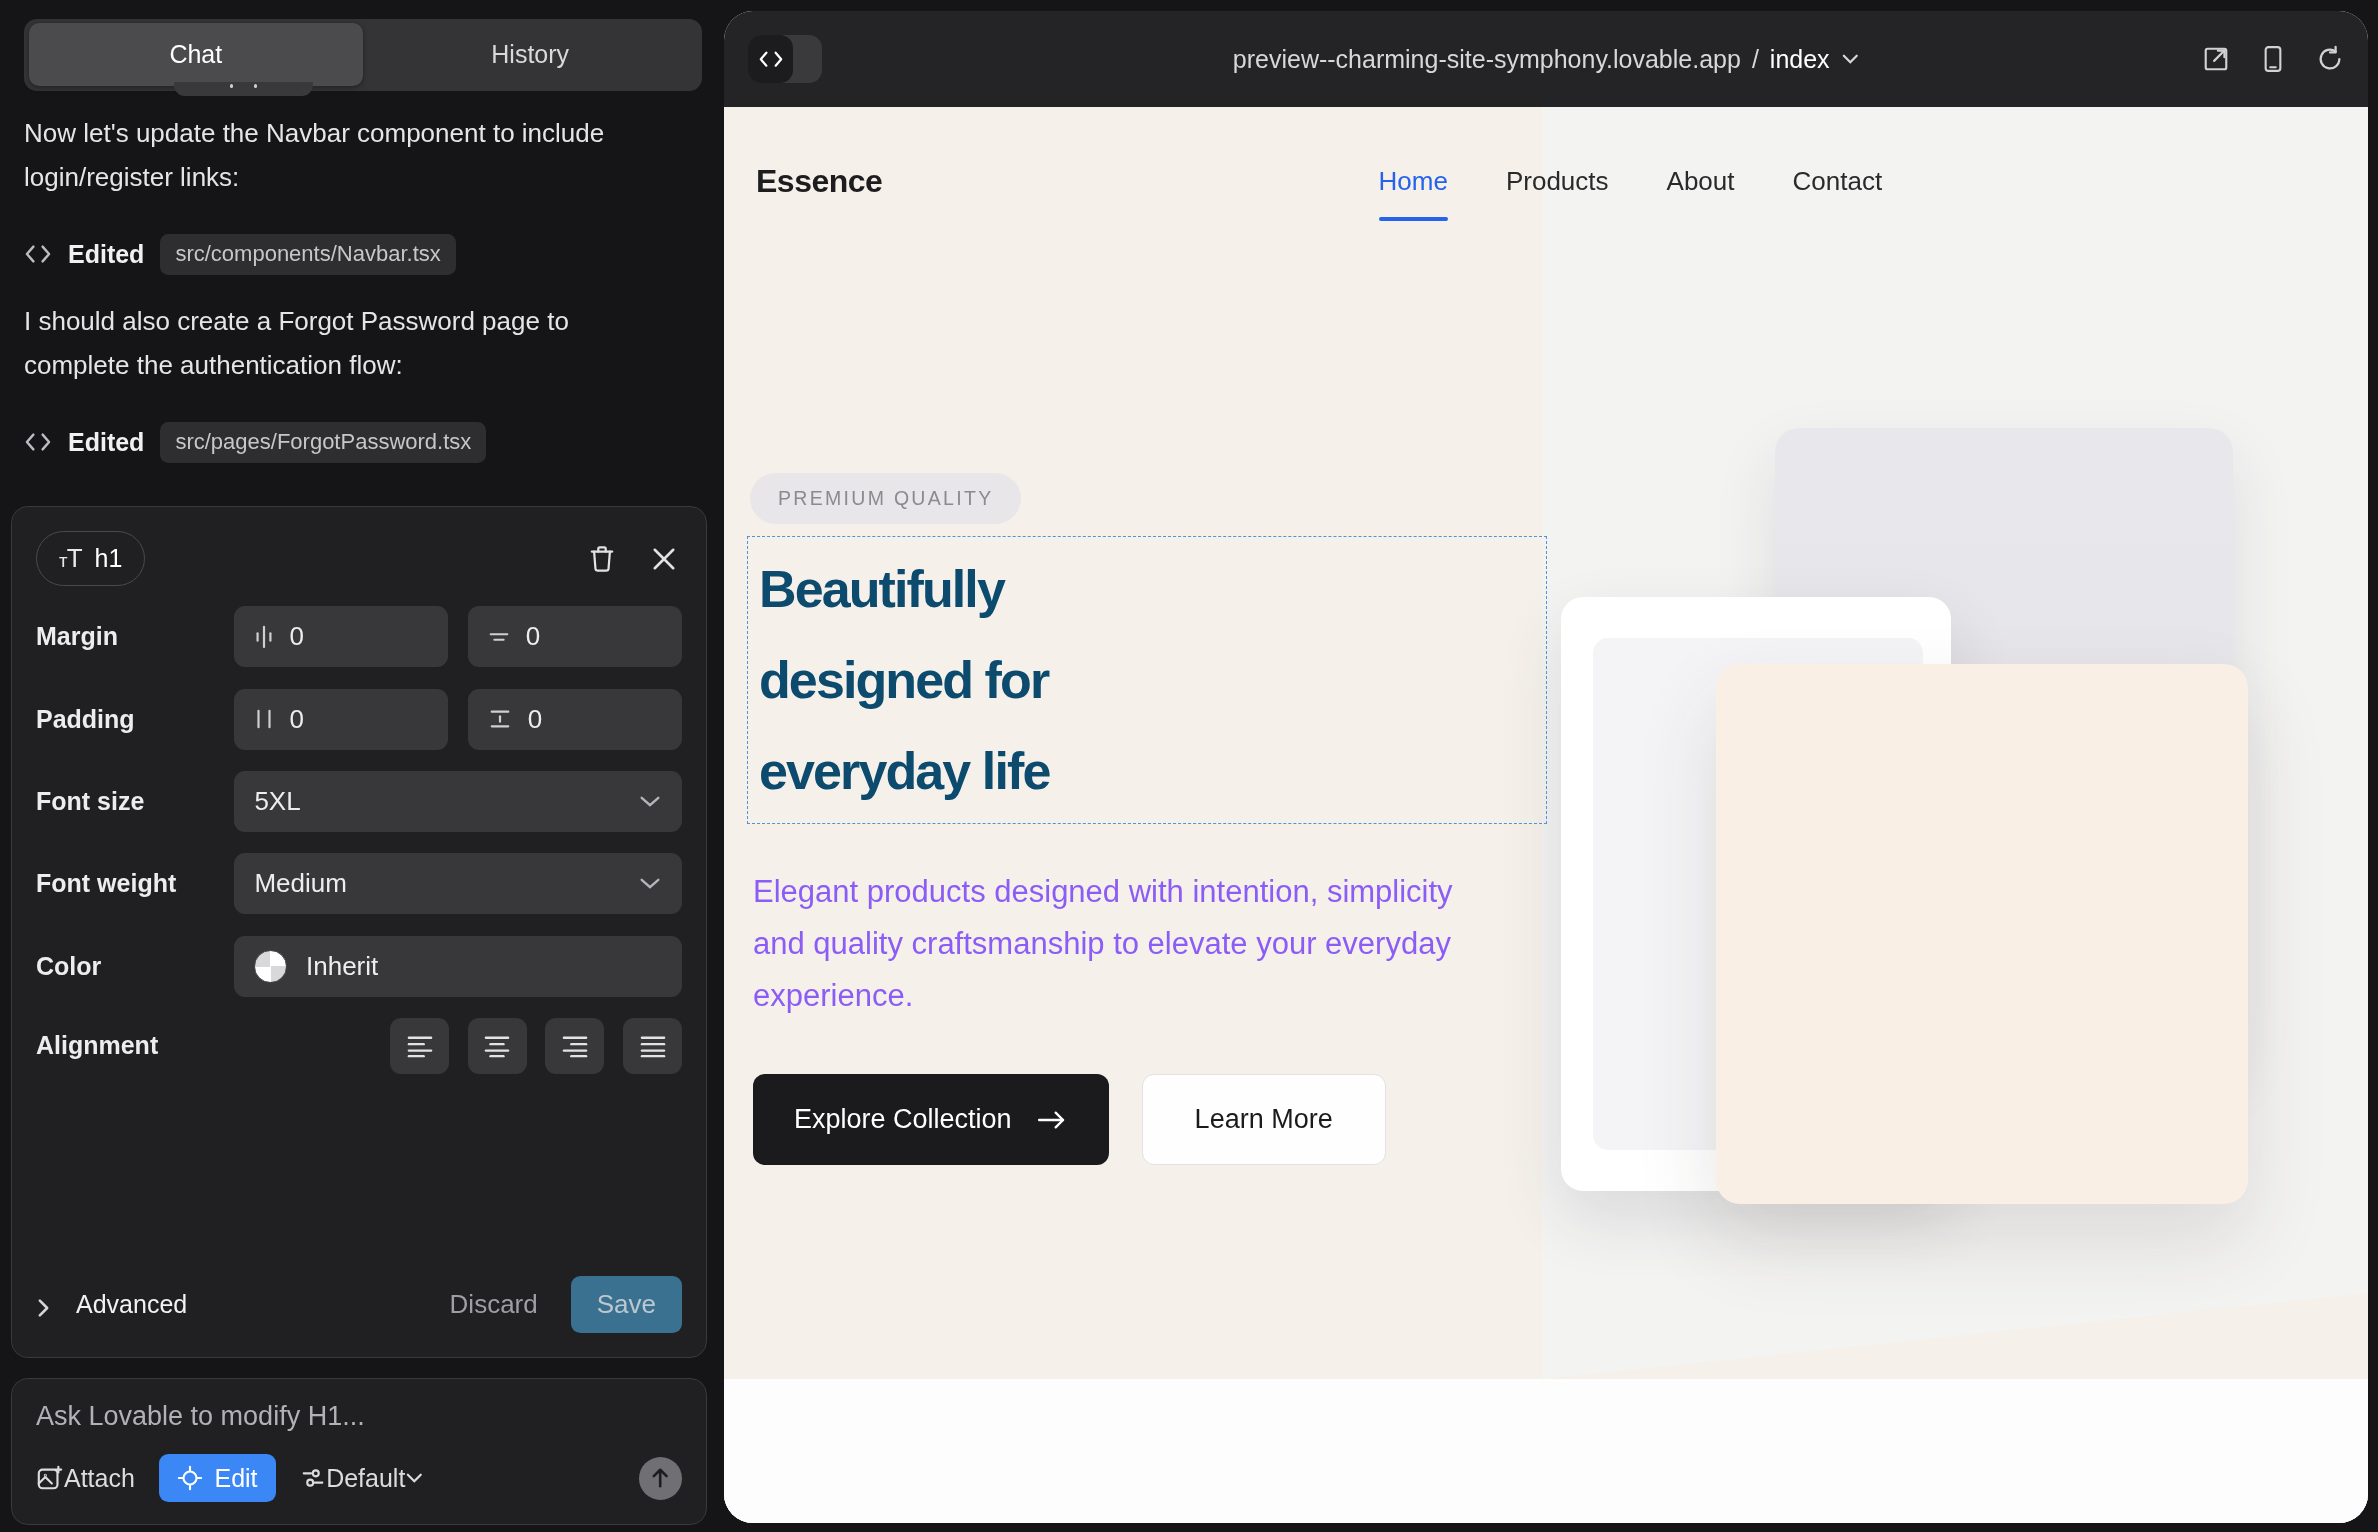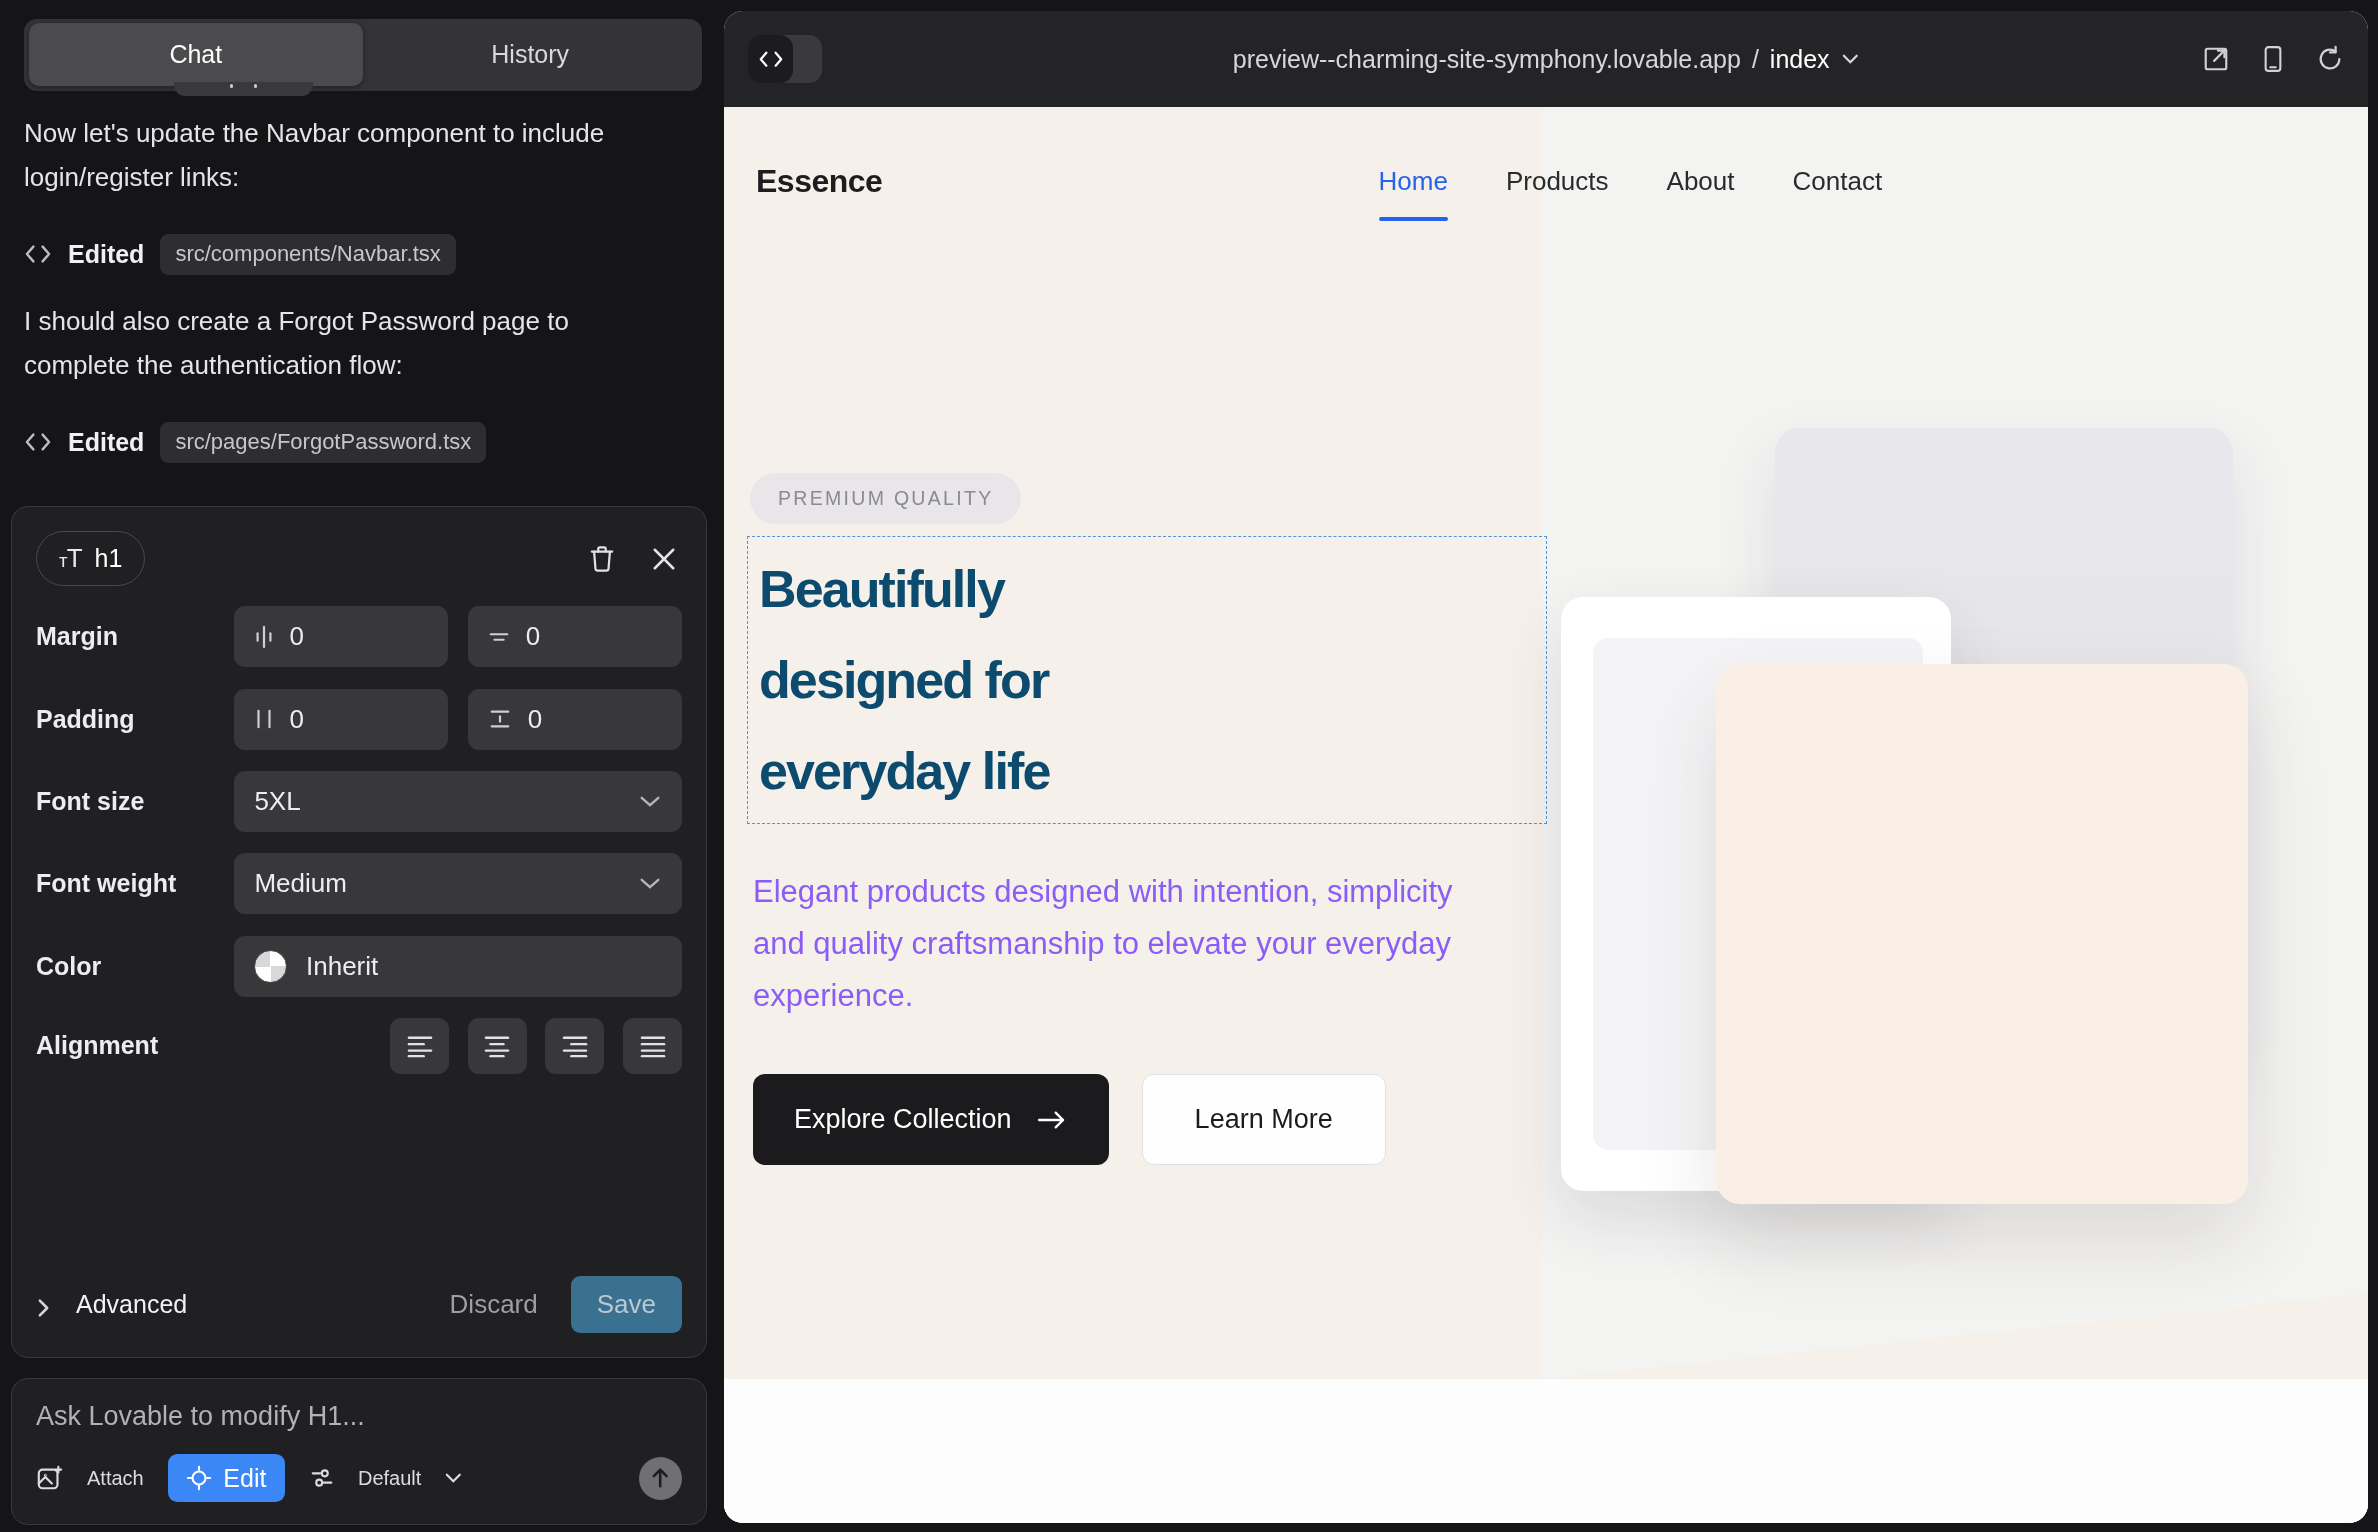--- a/index.html
+++ b/index.html
@@ -107,34 +107,34 @@
   }
 
   
   .prompt {
     position:absolute; left:11px; top:1378px; width:696px; height:147px;
     background:#202023; border:0.9px solid #3a3a3d; border-radius:16.7px;
     padding:22px 24px; display:flex; flex-direction:column; justify-content:space-between;
   }
   .prompt-placeholder { font-size:27px; color:#b2b2b6; }
   .prompt-row { display:flex; align-items:center; gap:24px; }
-  .prompt-item { display:flex; align-items:center; gap:23px; font-size:20px; color:#dcdcde; cursor:pointer; }
+  .prompt-item { display:flex; align-items:center; gap:0; font-size:25px; color:#dcdcde; cursor:pointer; }
   .edit-pill {
     display:flex; align-items:center; gap:11px; background:#3b87f5; color:#ffffff;
     border-radius:9.3px; padding:9.3px 18.6px; font-size:25px; cursor:pointer;
   }
   .send-btn {
     margin-left:auto; width:43px; height:43px; border-radius:50%;
     background:#6f6f74; display:flex; align-items:center; justify-content:center; cursor:pointer;
   }
 
   
   .preview {
     position:absolute; left:724px; top:11px; width:1644px; height:1512px;
-    border-radius:19px; overflow:hidden; background:#ffffff;
+    border-radius:29px; overflow:hidden; background:#ffffff;
   }
   .chrome {
     position:relative; height:96px; background:#242427;
     display:flex; align-items:center;
   }
   .code-toggle {
     position:absolute; left:24px; top:24px; width:74px; height:48px;
     background:#3a3a3d; border-radius:13px; display:flex; cursor:pointer;
   }
   .code-toggle .seg {

